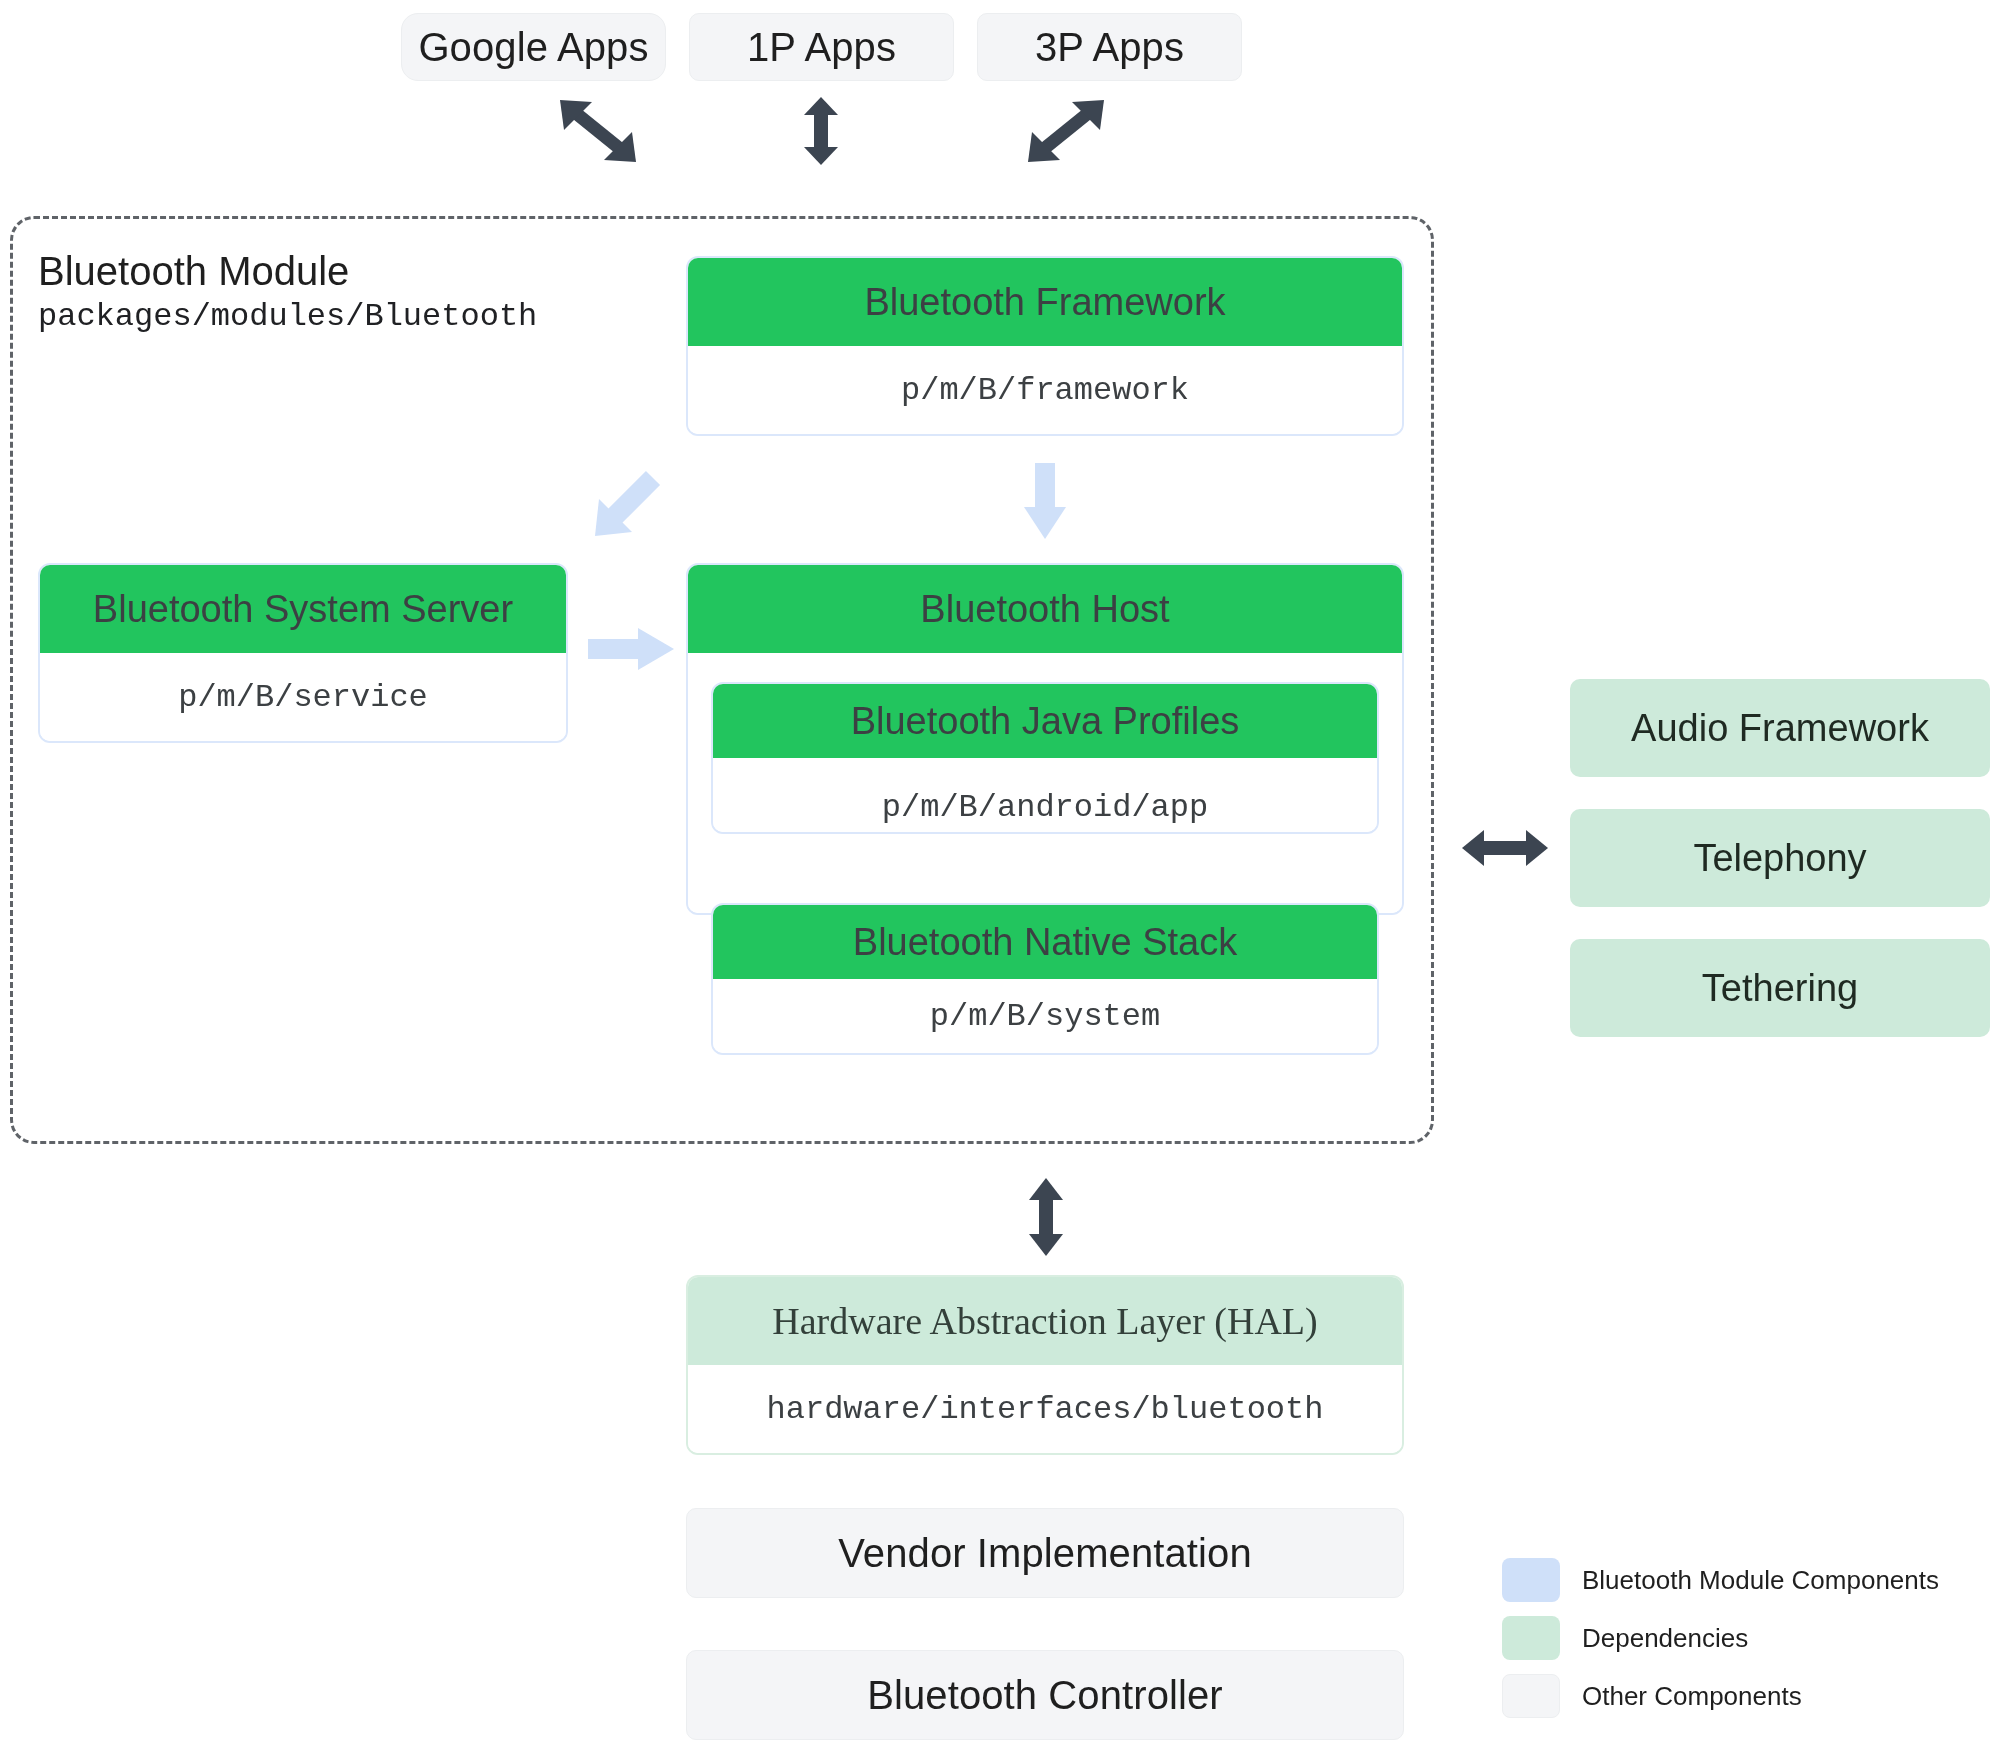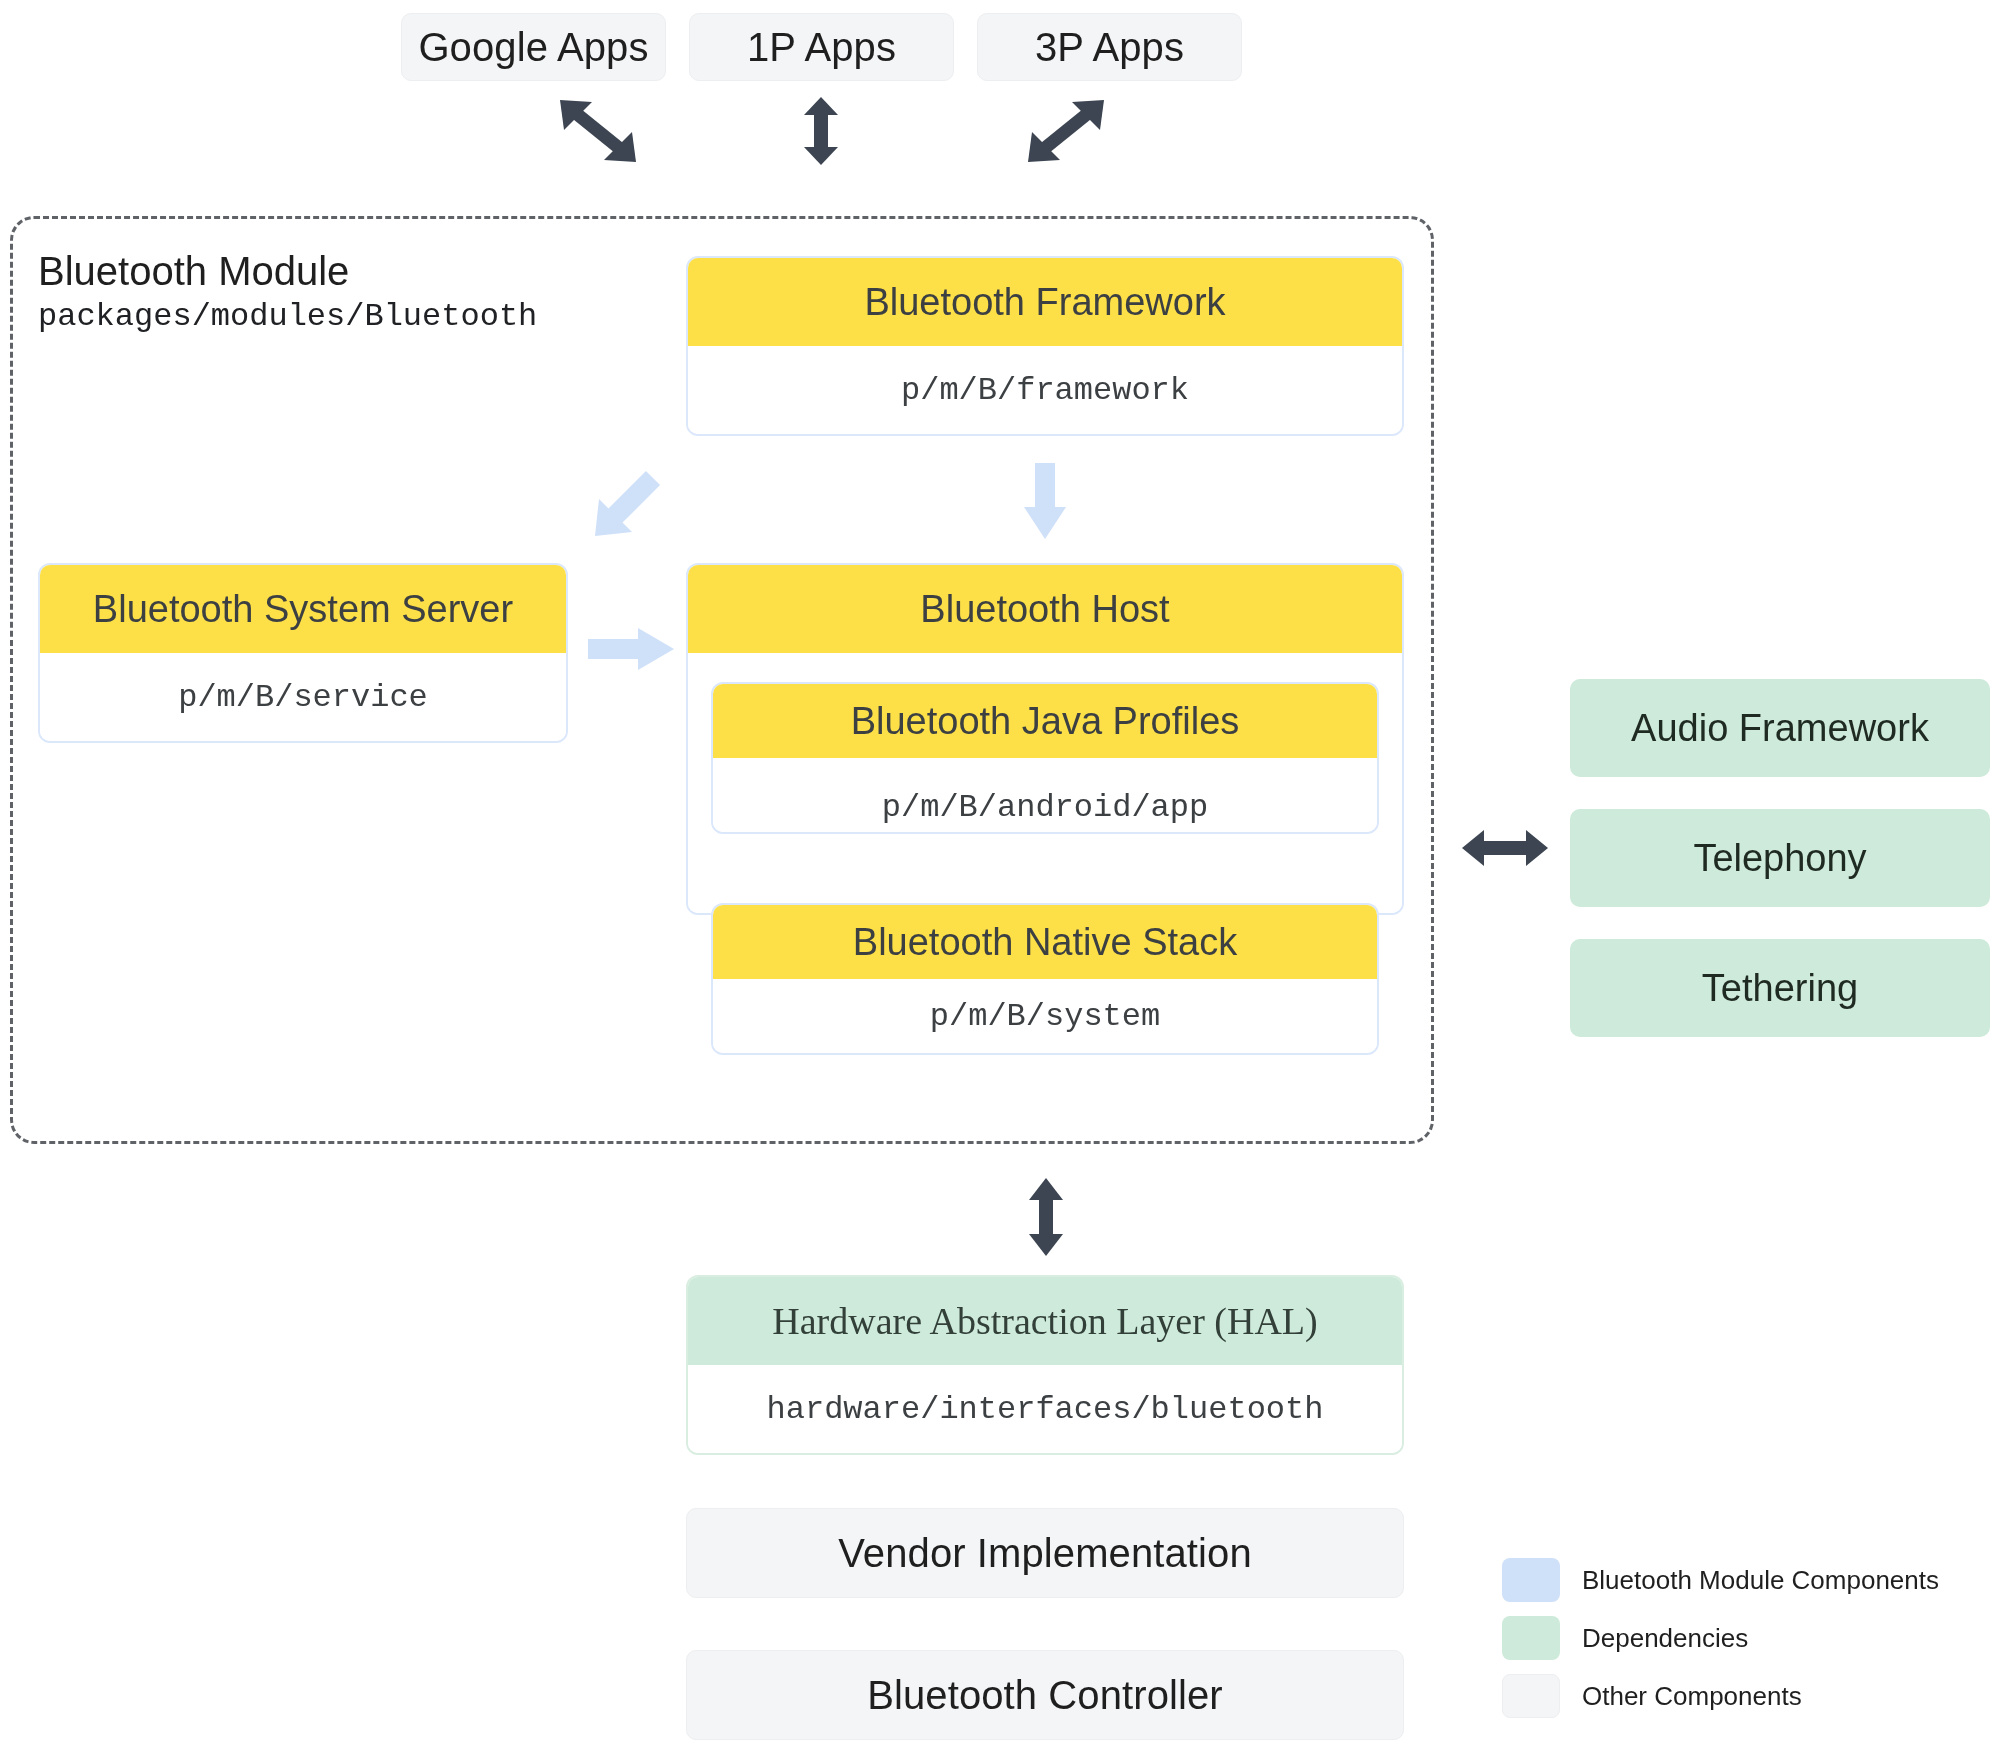--- a/index.html
+++ b/index.html
@@ -55,21 +55,21 @@
   
   .card{
     position:absolute;
     border:2px solid #dbe7fb;
     border-radius:12px;
     background:#ffffff;
     box-sizing:border-box;
     overflow:hidden;
   }
   .card-head{
-    background:#fde047;
+    background:#22c55e;
     display:flex;align-items:center;justify-content:center;
     font-size:38px;color:#3c4043;
     box-sizing:border-box;
   }
   .card-body{
     background:#ffffff;
     display:flex;align-items:center;justify-content:center;
     font-family:"Liberation Mono", monospace;
     font-size:32px;color:#3c4043;
     box-sizing:border-box;
@@ -86,21 +86,21 @@
   .legend-swatch{
     width:58px;height:44px;border-radius:8px;margin-right:22px;flex:none;
   }
   .legend-label{font-size:26px;color:#1f1f1f;white-space:nowrap;}
 </style>
 </head>
 <body>
 
 <div class="canvas">
 
-  <div class="gbox" style="left:401px;top:13px;width:265px;height:68px;">
+  <div class="gbox" style="left:401px;top:13px;width:265px;height:68px;border-radius:17px;">
     <span>Google Apps</span>
   </div>
   <div class="gbox" style="left:689px;top:13px;width:265px;height:68px;">
     <span>1P Apps</span>
   </div>
   <div class="gbox" style="left:977px;top:13px;width:265px;height:68px;">
     <span>3P Apps</span>
   </div>
 
   <svg class="arrow" style="left:558px;top:100px;" width="80" height="62" viewBox="0 0 80 62">

